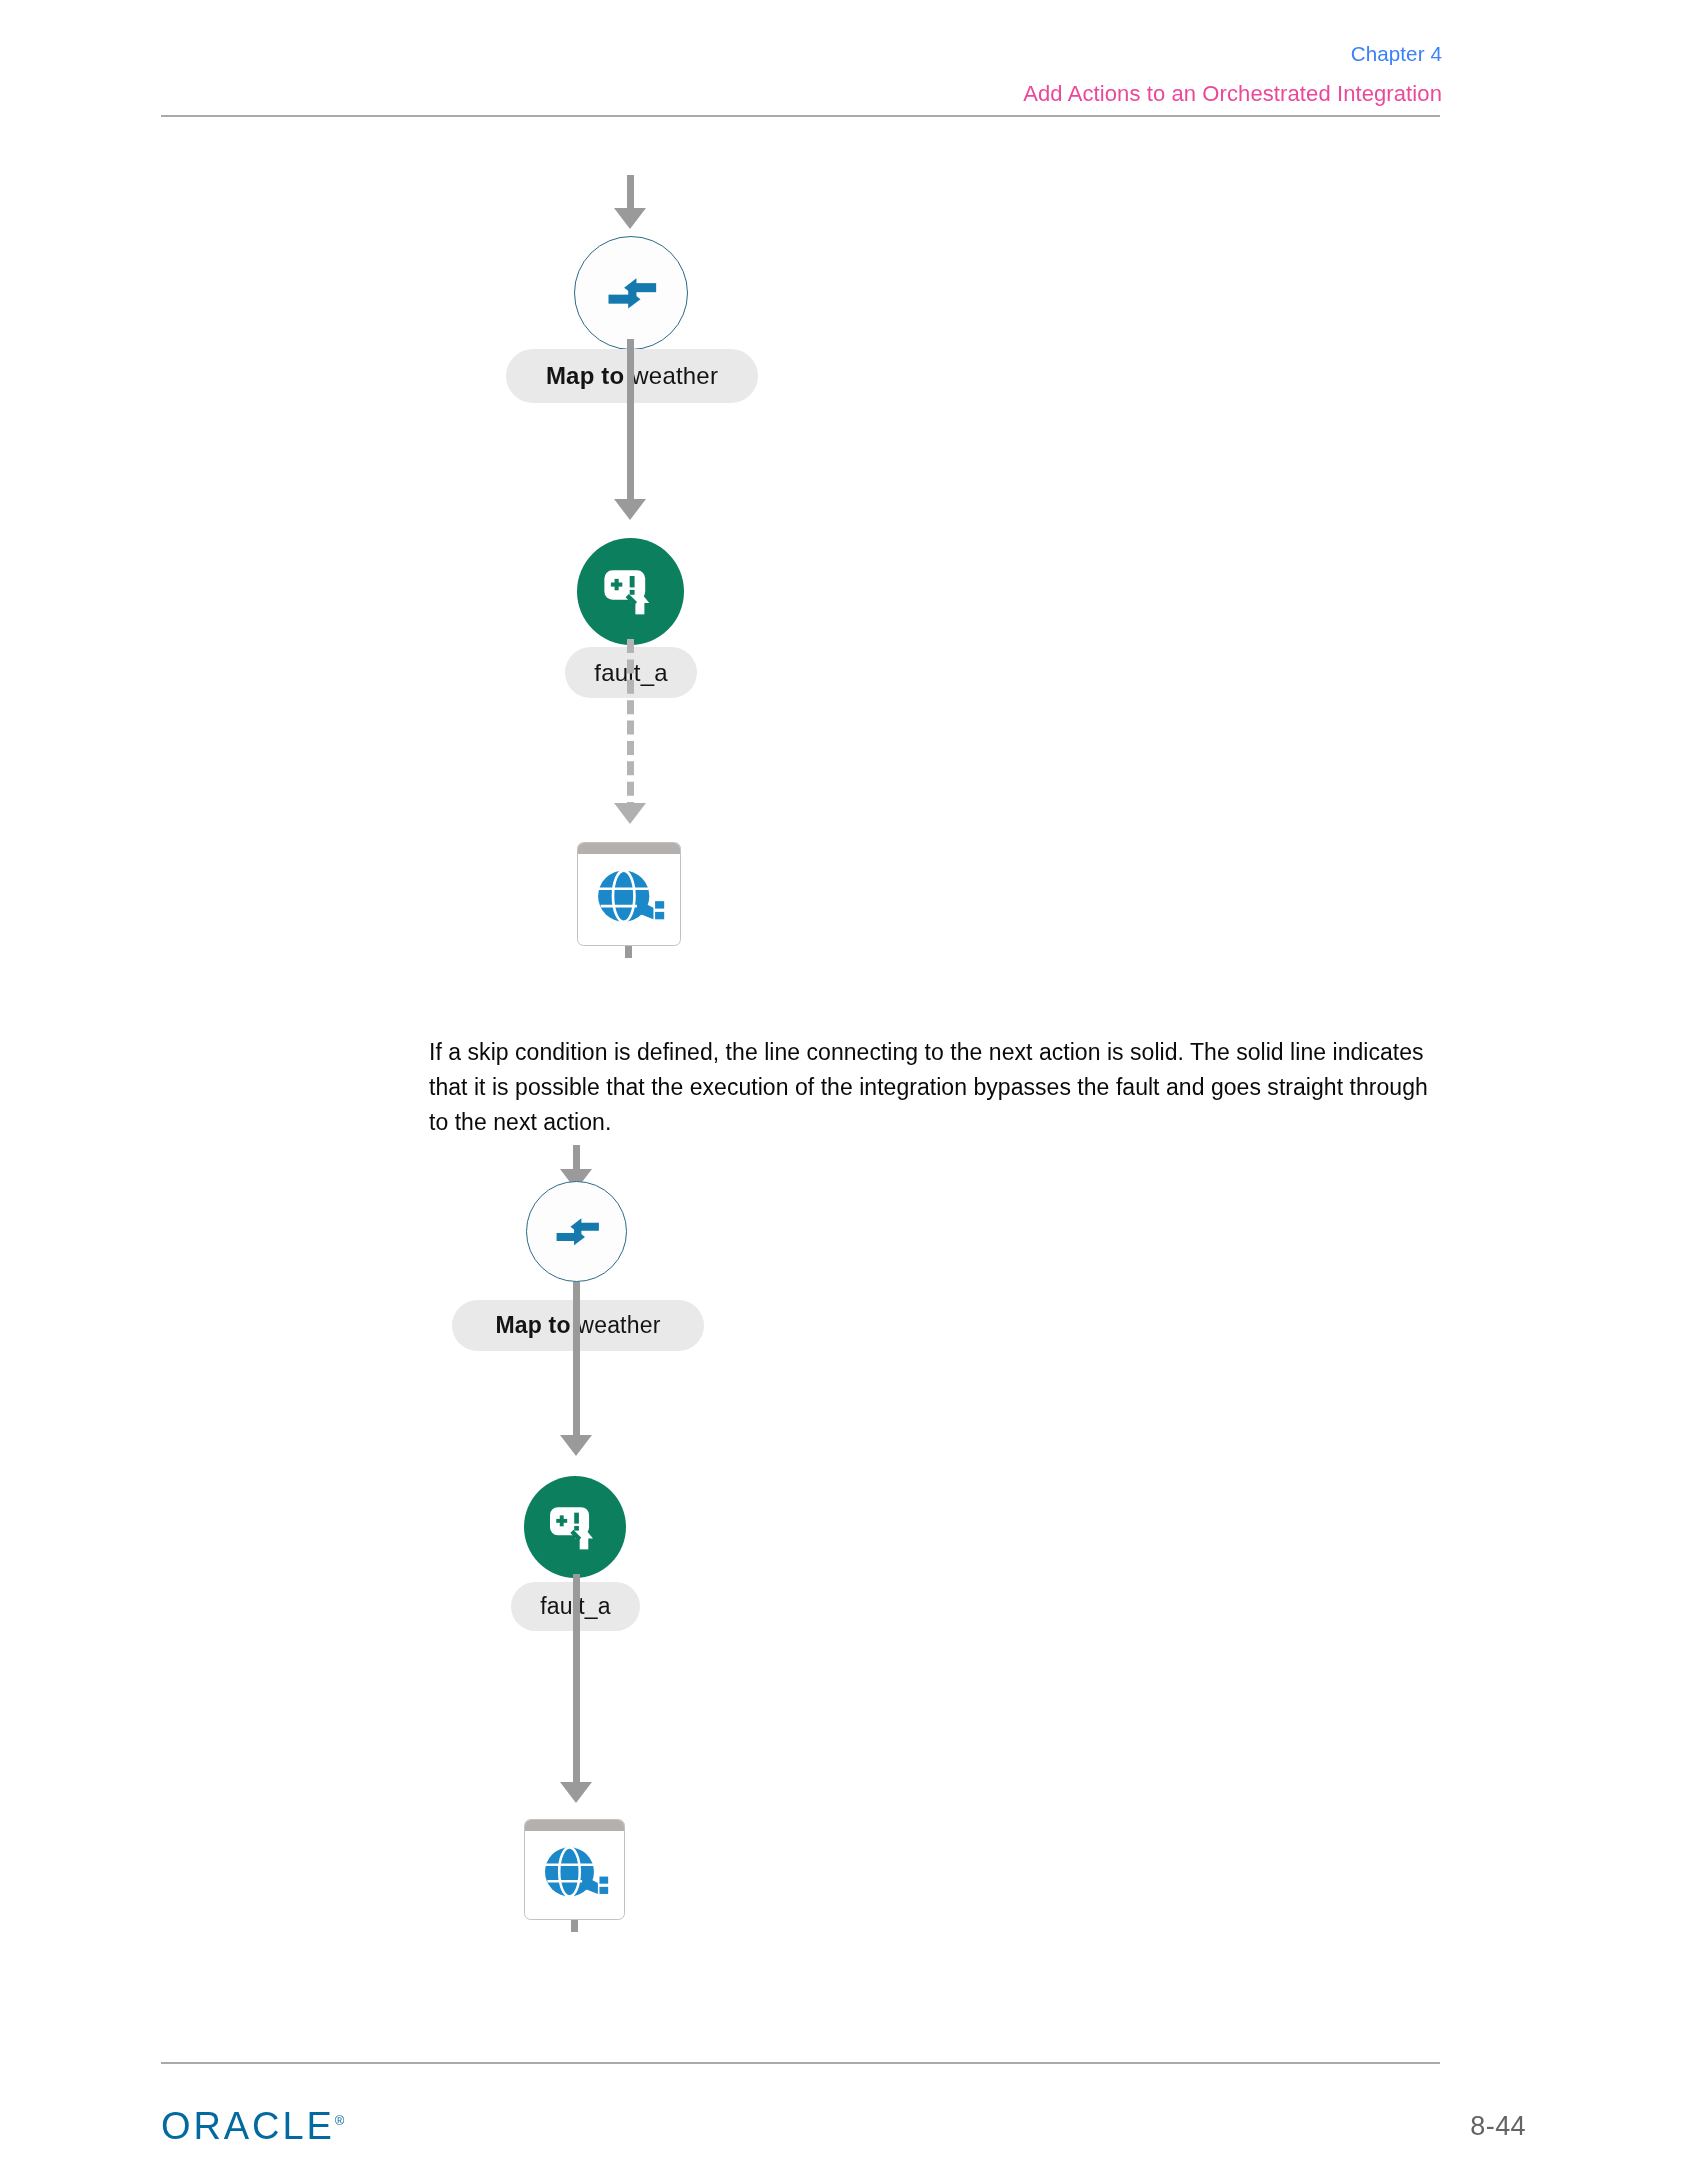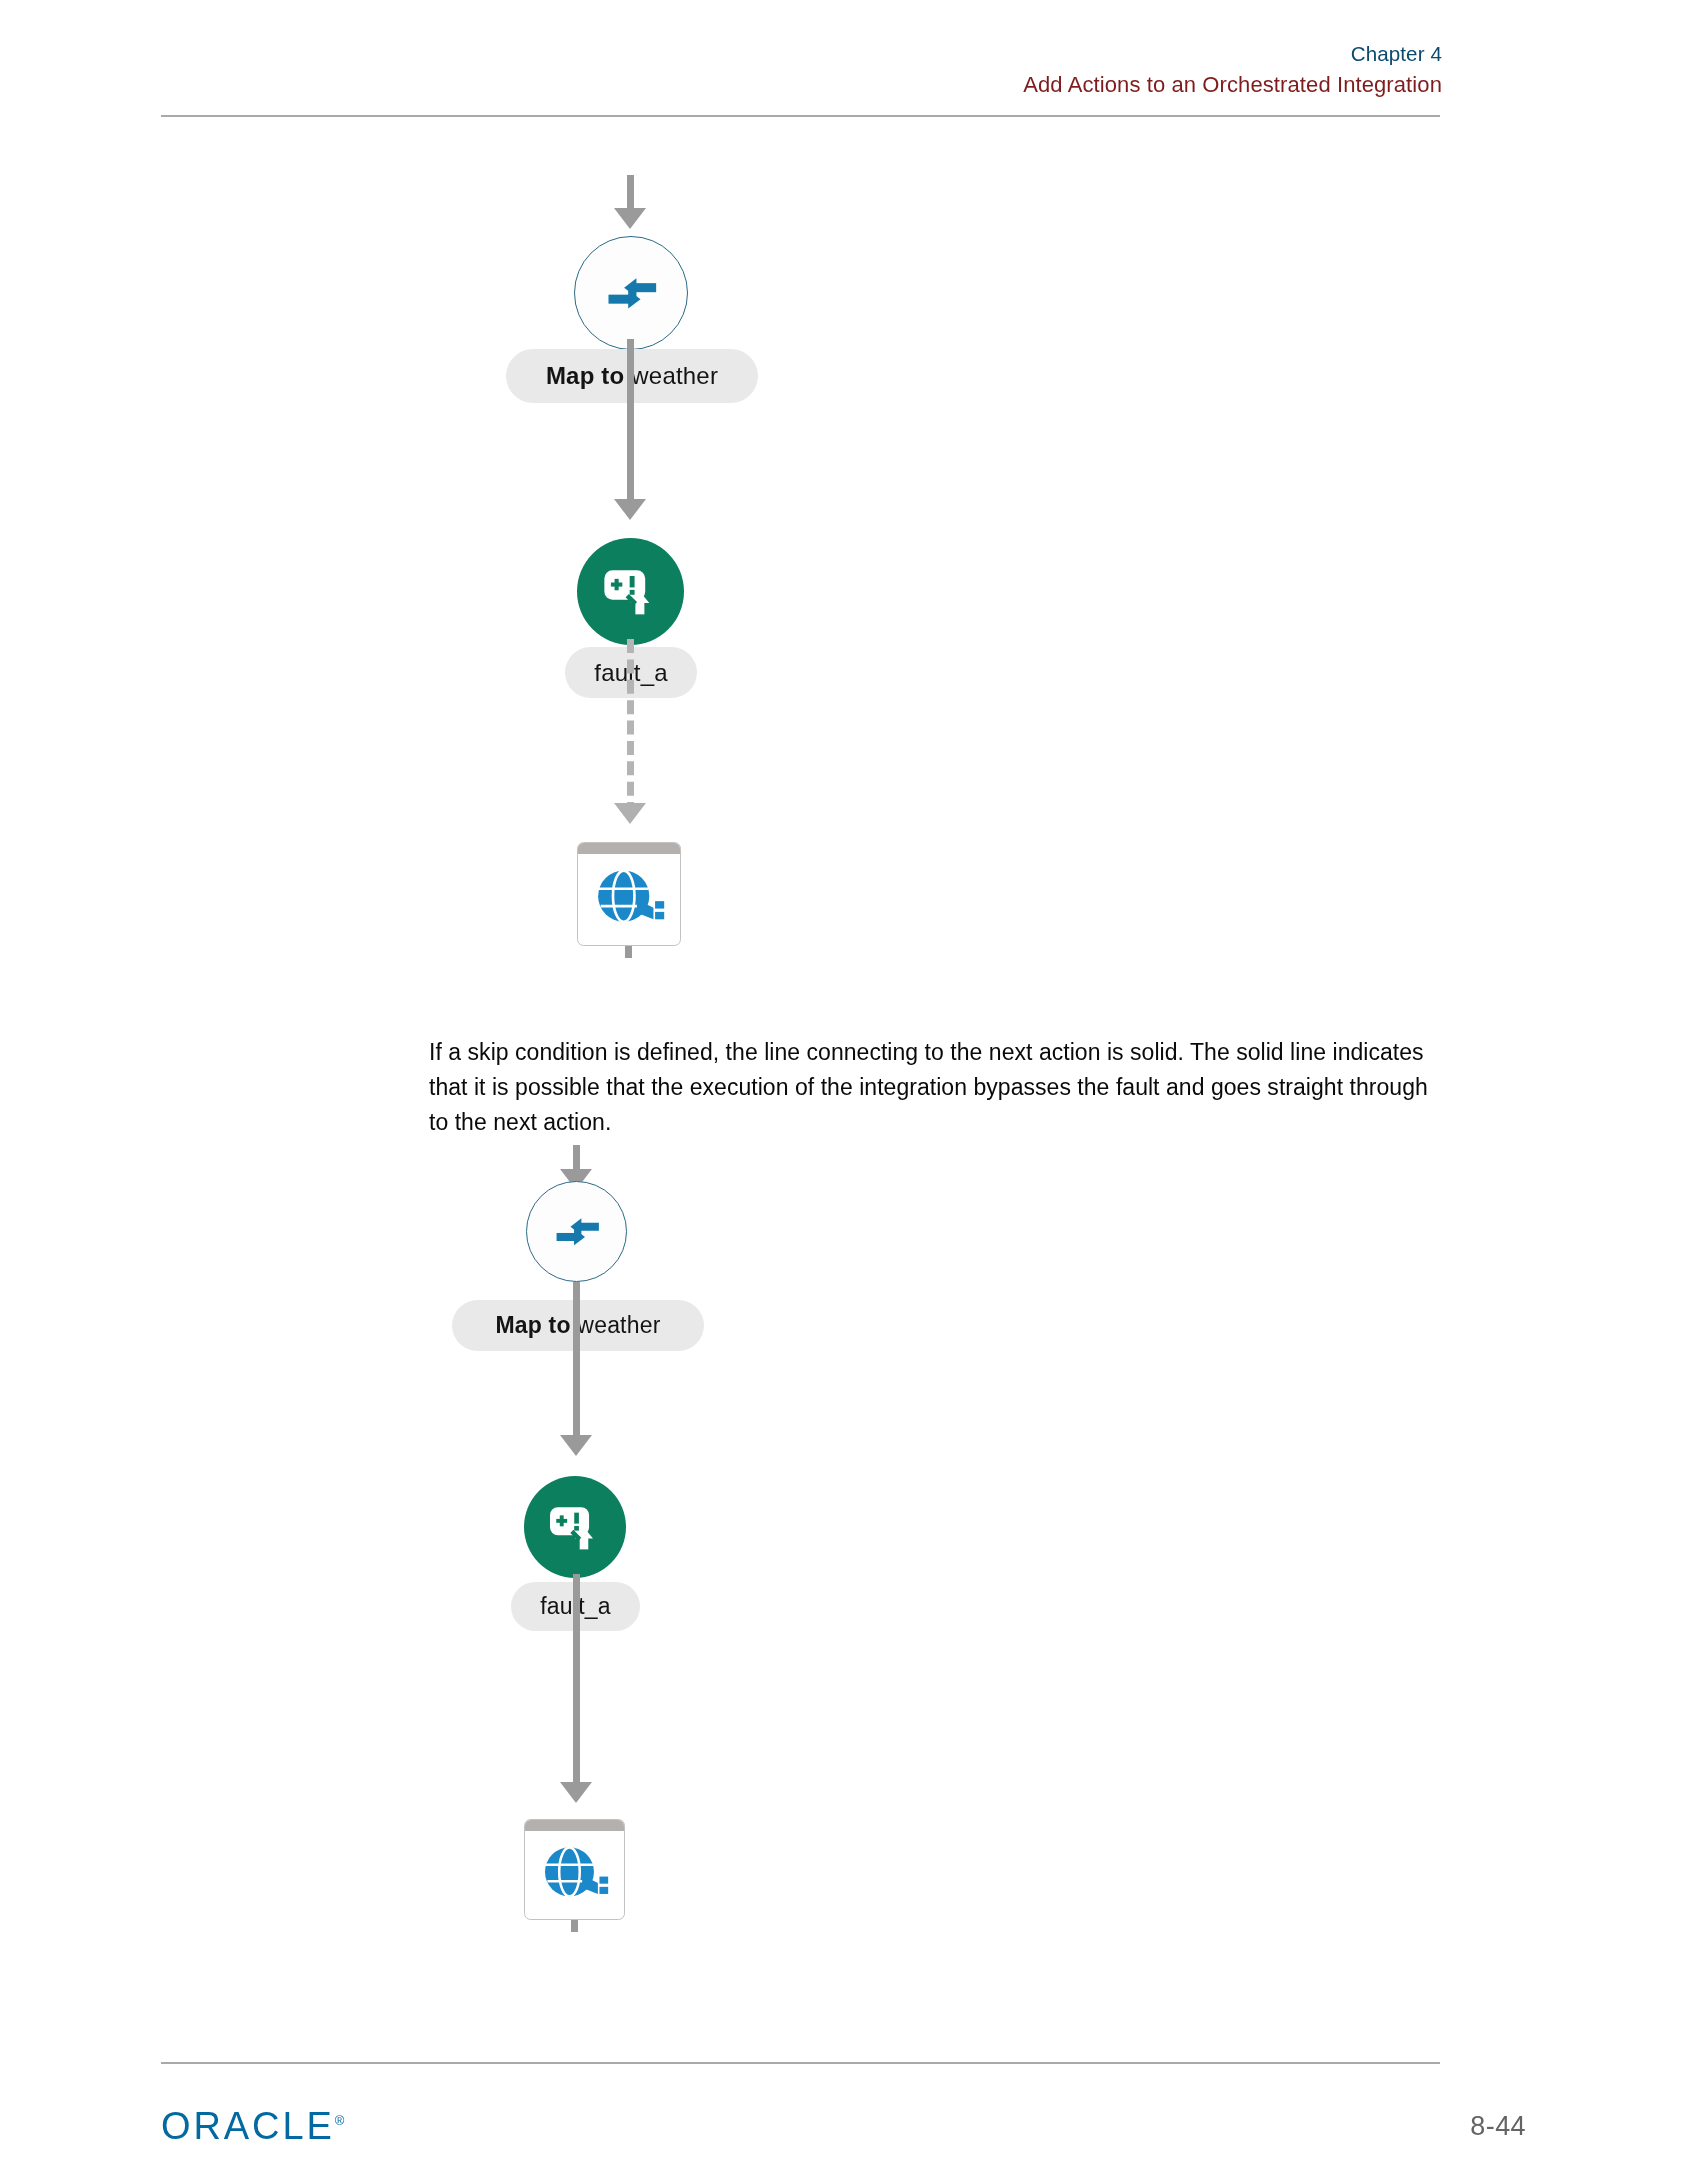--- a/index.html
+++ b/index.html
@@ -19,30 +19,30 @@
   
   .page-header {
     position: absolute;
     top: 40px;
     left: 161px;
     width: 1281px;
     text-align: right;
   }
   .header-chapter {
     font-size: 20.6px;
-    color: #0c4a6e;
+    color: #3b82f6;
     line-height: 1.36;
     letter-spacing: 0.1px;
   }
   .header-title {
     font-size: 22px;
-    color: #7f1d1d;
+    color: #ec4899;
     line-height: 1.42;
     letter-spacing: 0.1px;
-    margin-top: 1px;
+    margin-top: 10px;
   }
   .header-rule {
     position: absolute;
     top: 115px;
     left: 161px;
     width: 1279px;
     height: 1.6px;
     background: #a8a8ad;
   }
 

